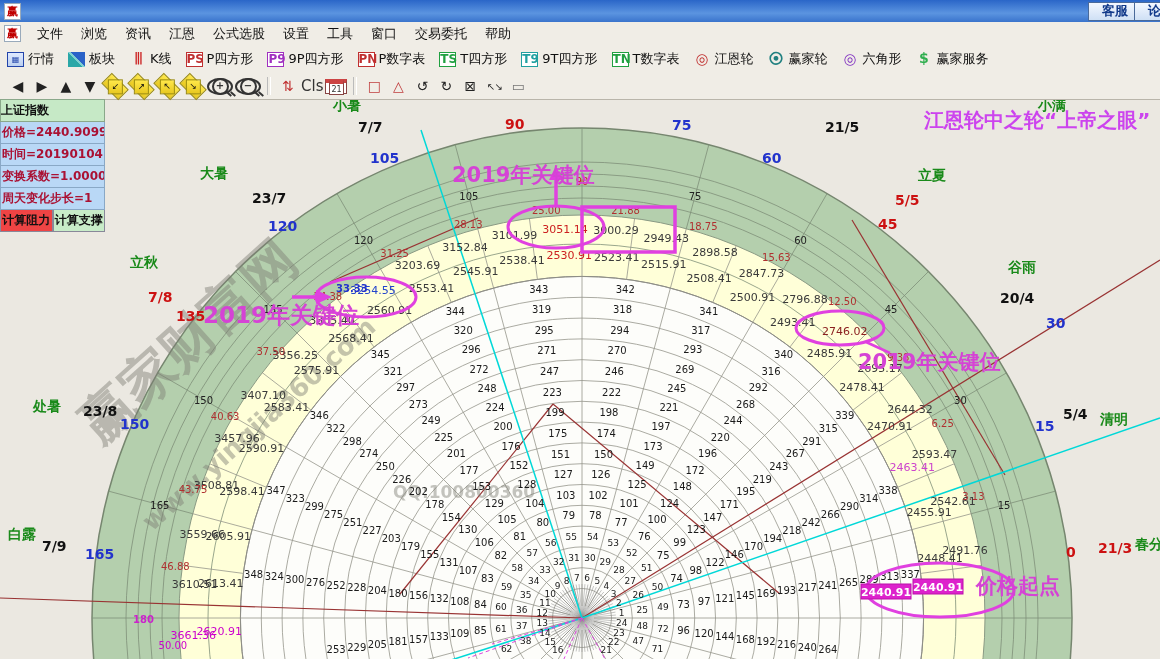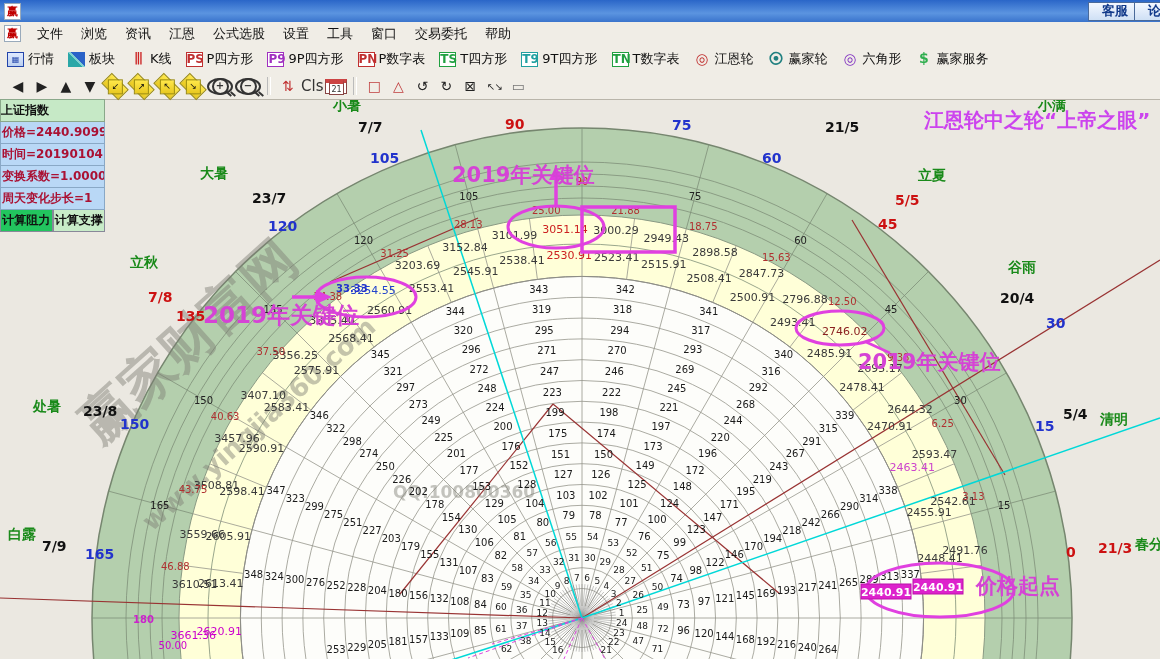--- a/index.html
+++ b/index.html
@@ -49,21 +49,21 @@
   .ud{color:#c03030;}
   
   #panel{position:absolute;left:0;top:99px;width:105px;z-index:5;font-size:12px;}
   #panel .hd{background:#c6e9c6;border:1px solid #8aa88a;text-align:left;
     font-weight:bold;padding:2px 0;color:#111;}
   #panel .row{background:#b9d8f6;border:1px solid #89a8c6;border-top:none;
     color:#aa1133;font-weight:bold;padding:2px 1px;white-space:nowrap;overflow:hidden;}
   #panel .btns{display:flex;}
   #panel .pbtn{flex:1;text-align:center;padding:2px 0;font-weight:bold;color:#111;
     border:1px solid #889;border-top:none;cursor:default;}
-  #panel .pbtn.blue{background:#22c55e;} #panel .pbtn.green{background:#c8ecc8;}
+  #panel .pbtn.blue{background:#ef4444;} #panel .pbtn.green{background:#c8ecc8;}
   
   #wheelsvg{position:absolute;left:0;top:0;}
 </style>
 </head>
 <body>
 
 <div id="stage">
 
   <svg id="wheelsvg" width="1160" height="659">
       <rect x="0" y="0" width="1160" height="659" fill="#ebe8e1"></rect>

